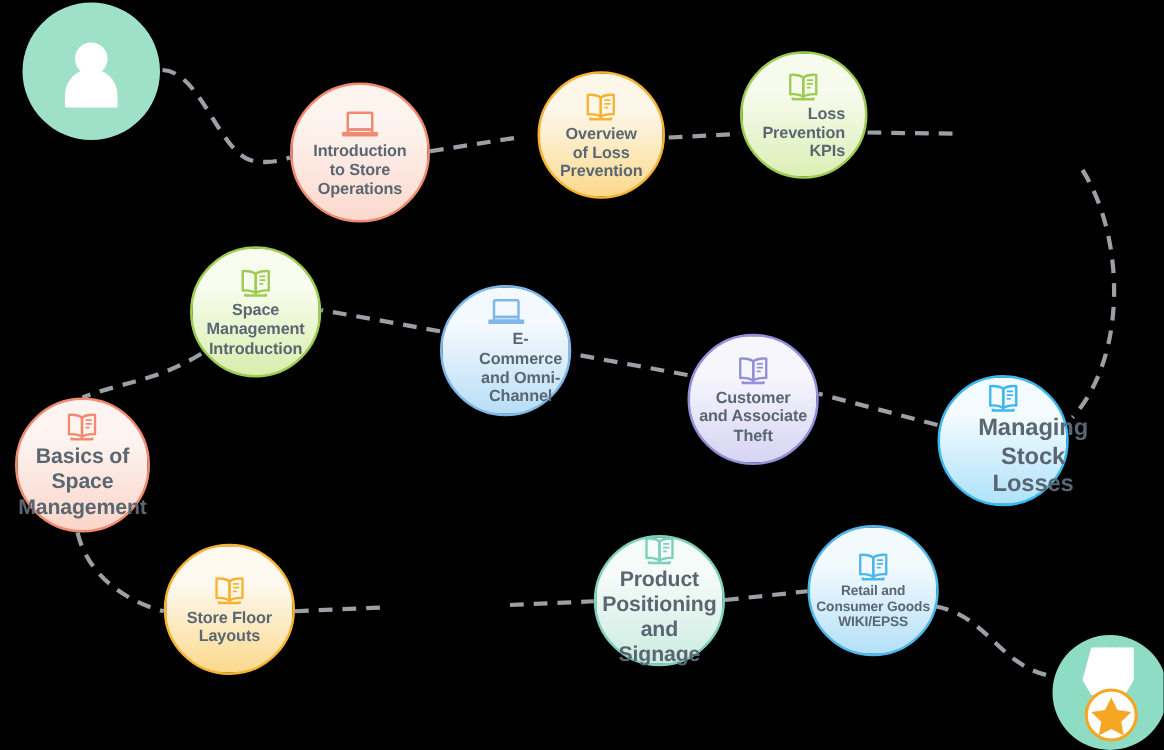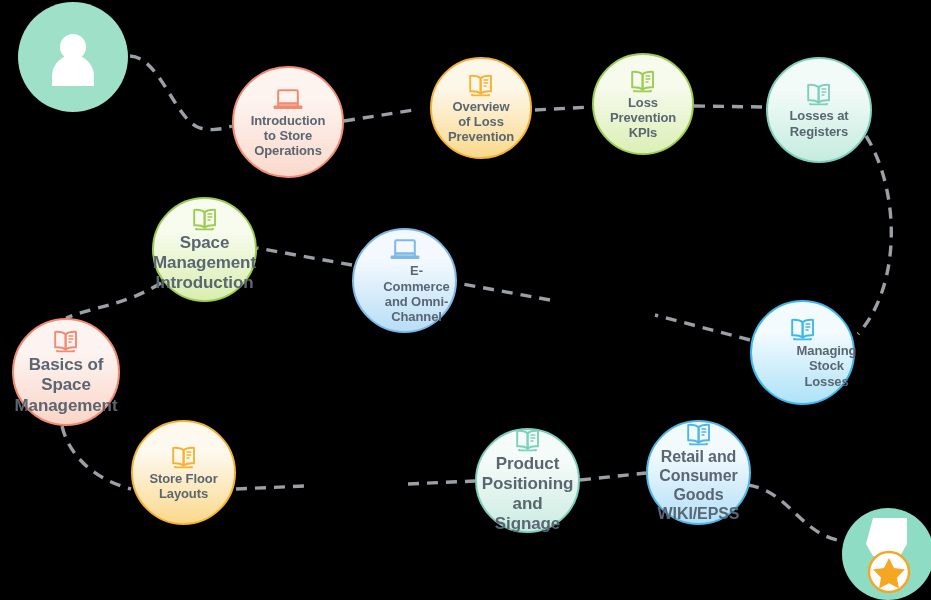--- a/index.html
+++ b/index.html
@@ -121,99 +121,100 @@
           <g fill="#f5b335">
             <rect x="16.4" y="7.3" width="5" height="1.5" rx="0.5"></rect>
             <rect x="16.4" y="10.3" width="5" height="1.5" rx="0.5"></rect>
             <rect x="16.4" y="13.3" width="3.2" height="1.5" rx="0.5"></rect>
           </g>
         </svg></span>
       <span class="label" style="font-size: 13px; line-height: 1.18; color: rgb(90, 102, 114);">Overview
 of Loss
 Prevention</span>
     </div>
-    <div class="node" style="left: 592px; top: 53px; width: 102px; height: 102px; border-color: rgb(156, 204, 82); background: linear-gradient(rgb(247, 251, 238) 0%, rgb(247, 251, 238) 30%, rgb(220, 239, 182) 100%);">
+    <div class="node" style="left: 592px; top: 41px; width: 102px; height: 102px; border-color: rgb(156, 204, 82); background: linear-gradient(rgb(247, 251, 238) 0%, rgb(247, 251, 238) 30%, rgb(220, 239, 182) 100%); text-align: right;">
       <span class="icon"><svg width="28" height="26" viewBox="0 0 28 26">
           <g fill="none" stroke="#9ccc52" stroke-width="1.9" stroke-linejoin="round">
             <path d="M13.6,6.2 C11.2,4.2 7.4,3.6 3.2,3.9 L3.2,19.4 C7.4,19.1 11.2,19.7 13.6,21.6 Z"></path>
             <path d="M13.6,6.2 C16,4.2 19.8,3.6 24,3.9 L24,19.4 C19.8,19.1 16,19.7 13.6,21.6 Z"></path>
             <path d="M5.2,21.9 L5.2,23.4 L21.8,23.4 L21.8,21.9"></path>
           </g>
           <g fill="#9ccc52">
             <rect x="16.4" y="7.3" width="5" height="1.5" rx="0.5"></rect>
             <rect x="16.4" y="10.3" width="5" height="1.5" rx="0.5"></rect>
             <rect x="16.4" y="13.3" width="3.2" height="1.5" rx="0.5"></rect>
           </g>
         </svg></span>
       <span class="label" style="font-size: 13px; line-height: 1.18; color: rgb(90, 102, 114);">Loss
 Prevention
 KPIs</span>
     </div>
-    <div class="node" style="left: 766px; top: 57px; width: 106px; height: 106px; border-color: rgb(126, 207, 187); background: linear-gradient(rgb(243, 251, 248) 0%, rgb(243, 251, 248) 30%, rgb(197, 236, 223) 100%);">
-      <span class="icon"><svg width="28" height="26" viewBox="0 0 28 26">
-          <g fill="none" stroke="#7ecfbb" stroke-width="1.9" stroke-linejoin="round">
-            <path d="M13.6,6.2 C11.2,4.2 7.4,3.6 3.2,3.9 L3.2,19.4 C7.4,19.1 11.2,19.7 13.6,21.6 Z"></path>
-            <path d="M13.6,6.2 C16,4.2 19.8,3.6 24,3.9 L24,19.4 C19.8,19.1 16,19.7 13.6,21.6 Z"></path>
-            <path d="M5.2,21.9 L5.2,23.4 L21.8,23.4 L21.8,21.9"></path>
-          </g>
-          <g fill="#7ecfbb">
-            <rect x="16.4" y="7.3" width="5" height="1.5" rx="0.5"></rect>
-            <rect x="16.4" y="10.3" width="5" height="1.5" rx="0.5"></rect>
-            <rect x="16.4" y="13.3" width="3.2" height="1.5" rx="0.5"></rect>
-          </g>
-        </svg></span>
-      <span class="label" style="font-size: 13px; line-height: 1.18; color: rgb(90, 102, 114);">Losses at
-Registers</span>
-    </div>
     <div class="node" style="left: 152px; top: 197px; width: 105px; height: 105px; border-color: rgb(156, 204, 82); background: linear-gradient(rgb(248, 252, 239) 0%, rgb(248, 252, 239) 30%, rgb(217, 238, 174) 100%);">
       <span class="icon"><svg width="28" height="26" viewBox="0 0 28 26">
           <g fill="none" stroke="#9ccc52" stroke-width="1.9" stroke-linejoin="round">
             <path d="M13.6,6.2 C11.2,4.2 7.4,3.6 3.2,3.9 L3.2,19.4 C7.4,19.1 11.2,19.7 13.6,21.6 Z"></path>
             <path d="M13.6,6.2 C16,4.2 19.8,3.6 24,3.9 L24,19.4 C19.8,19.1 16,19.7 13.6,21.6 Z"></path>
             <path d="M5.2,21.9 L5.2,23.4 L21.8,23.4 L21.8,21.9"></path>
           </g>
           <g fill="#9ccc52">
             <rect x="16.4" y="7.3" width="5" height="1.5" rx="0.5"></rect>
             <rect x="16.4" y="10.3" width="5" height="1.5" rx="0.5"></rect>
             <rect x="16.4" y="13.3" width="3.2" height="1.5" rx="0.5"></rect>
           </g>
         </svg></span>
-      <span class="label" style="font-size: 17px; line-height: 1.18; color: rgb(90, 102, 114); text-align: center;">Space
+      <span class="label" style="font-size: 13px; line-height: 1.18; color: rgb(90, 102, 114); text-align: center;">Space
 Management
 Introduction</span>
     </div>
     <div class="node" style="left: 352px; top: 228px; width: 105px; height: 105px; border-color: rgb(127, 184, 232); background: linear-gradient(rgb(243, 249, 254) 0%, rgb(243, 249, 254) 30%, rgb(184, 222, 247) 100%);">
       <span class="icon"><svg width="30" height="26" viewBox="0 0 30 26">
           <g fill="none" stroke="#7fb8e8" stroke-width="2" stroke-linejoin="round">
             <rect x="5.2" y="4.2" width="19.6" height="13.4" rx="1.2"></rect>
             <path d="M1.6,20.6 L28.4,20.6 L28.4,22.1 L1.6,22.1 Z"></path>
             <path d="M5.2,17.6 L24.8,17.6 L24.8,20.6 L5.2,20.6 Z"></path>
           </g>
         </svg></span>
       <span class="label" style="font-size: 13px; line-height: 1.18; color: rgb(90, 102, 114); margin-left: 24px;">E-Commerce
 and Omni-
 Channel</span>
     </div>
+    <div class="node" style="left: 550px; top: 267px; width: 105px; height: 105px; border-color: rgb(145, 144, 216); background: linear-gradient(rgb(247, 246, 253) 0%, rgb(247, 246, 253) 30%, rgb(214, 212, 242) 100%);">
+      <span class="icon"><svg width="28" height="26" viewBox="0 0 28 26">
+          <g fill="none" stroke="#9190d8" stroke-width="1.9" stroke-linejoin="round">
+            <path d="M13.6,6.2 C11.2,4.2 7.4,3.6 3.2,3.9 L3.2,19.4 C7.4,19.1 11.2,19.7 13.6,21.6 Z"></path>
+            <path d="M13.6,6.2 C16,4.2 19.8,3.6 24,3.9 L24,19.4 C19.8,19.1 16,19.7 13.6,21.6 Z"></path>
+            <path d="M5.2,21.9 L5.2,23.4 L21.8,23.4 L21.8,21.9"></path>
+          </g>
+          <g fill="#9190d8">
+            <rect x="16.4" y="7.3" width="5" height="1.5" rx="0.5"></rect>
+            <rect x="16.4" y="10.3" width="5" height="1.5" rx="0.5"></rect>
+            <rect x="16.4" y="13.3" width="3.2" height="1.5" rx="0.5"></rect>
+          </g>
+        </svg></span>
+      <span class="label" style="font-size: 13px; line-height: 1.18; color: rgb(90, 102, 114);">Customer
+and Associate
+Theft</span>
+    </div>
     <div class="node" style="left: 750px; top: 300px; width: 105px; height: 105px; border-color: rgb(60, 184, 239); background: linear-gradient(rgb(243, 251, 254) 0%, rgb(243, 251, 254) 30%, rgb(174, 226, 249) 100%);">
       <span class="icon"><svg width="28" height="26" viewBox="0 0 28 26">
           <g fill="none" stroke="#3cb8ef" stroke-width="1.9" stroke-linejoin="round">
             <path d="M13.6,6.2 C11.2,4.2 7.4,3.6 3.2,3.9 L3.2,19.4 C7.4,19.1 11.2,19.7 13.6,21.6 Z"></path>
             <path d="M13.6,6.2 C16,4.2 19.8,3.6 24,3.9 L24,19.4 C19.8,19.1 16,19.7 13.6,21.6 Z"></path>
             <path d="M5.2,21.9 L5.2,23.4 L21.8,23.4 L21.8,21.9"></path>
           </g>
           <g fill="#3cb8ef">
             <rect x="16.4" y="7.3" width="5" height="1.5" rx="0.5"></rect>
             <rect x="16.4" y="10.3" width="5" height="1.5" rx="0.5"></rect>
             <rect x="16.4" y="13.3" width="3.2" height="1.5" rx="0.5"></rect>
           </g>
         </svg></span>
-      <span class="label" style="font-size: 13px; line-height: 1.18; color: rgb(90, 102, 114); margin-left: 48px;">Managing
+      <span class="label" style="font-size: 19px; line-height: 1.18; color: rgb(90, 102, 114); margin-left: 48px;">Managing
 Stock Losses</span>
     </div>
-    <div class="node" style="left: 131px; top: 420px; width: 105px; height: 105px; border-color: rgb(245, 179, 53); background: linear-gradient(rgb(253, 249, 239) 0%, rgb(253, 249, 239) 30%, rgb(251, 217, 140) 100%);">
+    <div class="node" style="left: 131px; top: 435px; width: 105px; height: 105px; border-color: rgb(245, 179, 53); background: linear-gradient(rgb(253, 249, 239) 0%, rgb(253, 249, 239) 30%, rgb(251, 217, 140) 100%);">
       <span class="icon"><svg width="28" height="26" viewBox="0 0 28 26">
           <g fill="none" stroke="#f5b335" stroke-width="1.9" stroke-linejoin="round">
             <path d="M13.6,6.2 C11.2,4.2 7.4,3.6 3.2,3.9 L3.2,19.4 C7.4,19.1 11.2,19.7 13.6,21.6 Z"></path>
             <path d="M13.6,6.2 C16,4.2 19.8,3.6 24,3.9 L24,19.4 C19.8,19.1 16,19.7 13.6,21.6 Z"></path>
             <path d="M5.2,21.9 L5.2,23.4 L21.8,23.4 L21.8,21.9"></path>
           </g>
           <g fill="#f5b335">
             <rect x="16.4" y="7.3" width="5" height="1.5" rx="0.5"></rect>
             <rect x="16.4" y="10.3" width="5" height="1.5" rx="0.5"></rect>
             <rect x="16.4" y="13.3" width="3.2" height="1.5" rx="0.5"></rect>
@@ -245,21 +246,21 @@
             <path d="M13.6,6.2 C11.2,4.2 7.4,3.6 3.2,3.9 L3.2,19.4 C7.4,19.1 11.2,19.7 13.6,21.6 Z"></path>
             <path d="M13.6,6.2 C16,4.2 19.8,3.6 24,3.9 L24,19.4 C19.8,19.1 16,19.7 13.6,21.6 Z"></path>
             <path d="M5.2,21.9 L5.2,23.4 L21.8,23.4 L21.8,21.9"></path>
           </g>
           <g fill="#4fb6e8">
             <rect x="16.4" y="7.3" width="5" height="1.5" rx="0.5"></rect>
             <rect x="16.4" y="10.3" width="5" height="1.5" rx="0.5"></rect>
             <rect x="16.4" y="13.3" width="3.2" height="1.5" rx="0.5"></rect>
           </g>
         </svg></span>
-      <span class="label" style="font-size: 16px; line-height: 1.18; color: rgb(90, 102, 114);">Retail and
+      <span class="label" style="font-size: 11px; line-height: 1.18; color: rgb(90, 102, 114);">Retail and
 Consumer Goods
 WIKI/EPSS</span>
     </div>
     <div class="node" style="left: 12px; top: 318px; width: 108px; height: 108px; border-color: rgb(240, 138, 112); background: linear-gradient(rgb(253, 244, 241) 0%, rgb(253, 244, 241) 30%, rgb(251, 213, 200) 100%);">
       <span class="icon"><svg width="28" height="26" viewBox="0 0 28 26">
           <g fill="none" stroke="#f08a70" stroke-width="1.9" stroke-linejoin="round">
             <path d="M13.6,6.2 C11.2,4.2 7.4,3.6 3.2,3.9 L3.2,19.4 C7.4,19.1 11.2,19.7 13.6,21.6 Z"></path>
             <path d="M13.6,6.2 C16,4.2 19.8,3.6 24,3.9 L24,19.4 C19.8,19.1 16,19.7 13.6,21.6 Z"></path>
             <path d="M5.2,21.9 L5.2,23.4 L21.8,23.4 L21.8,21.9"></path>
           </g>

